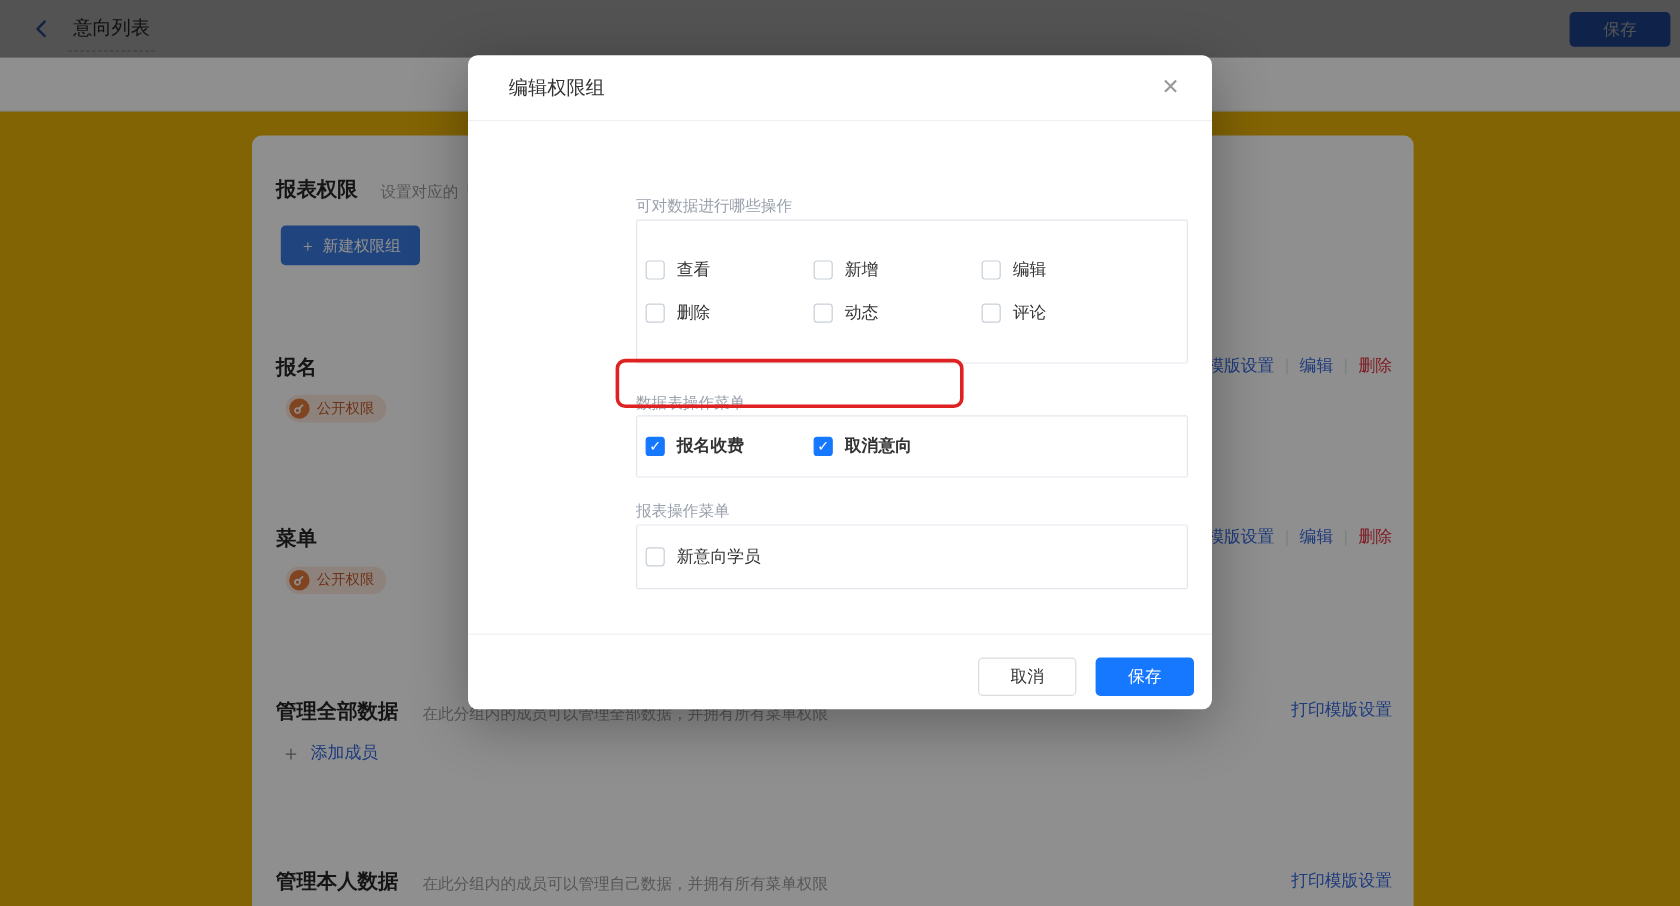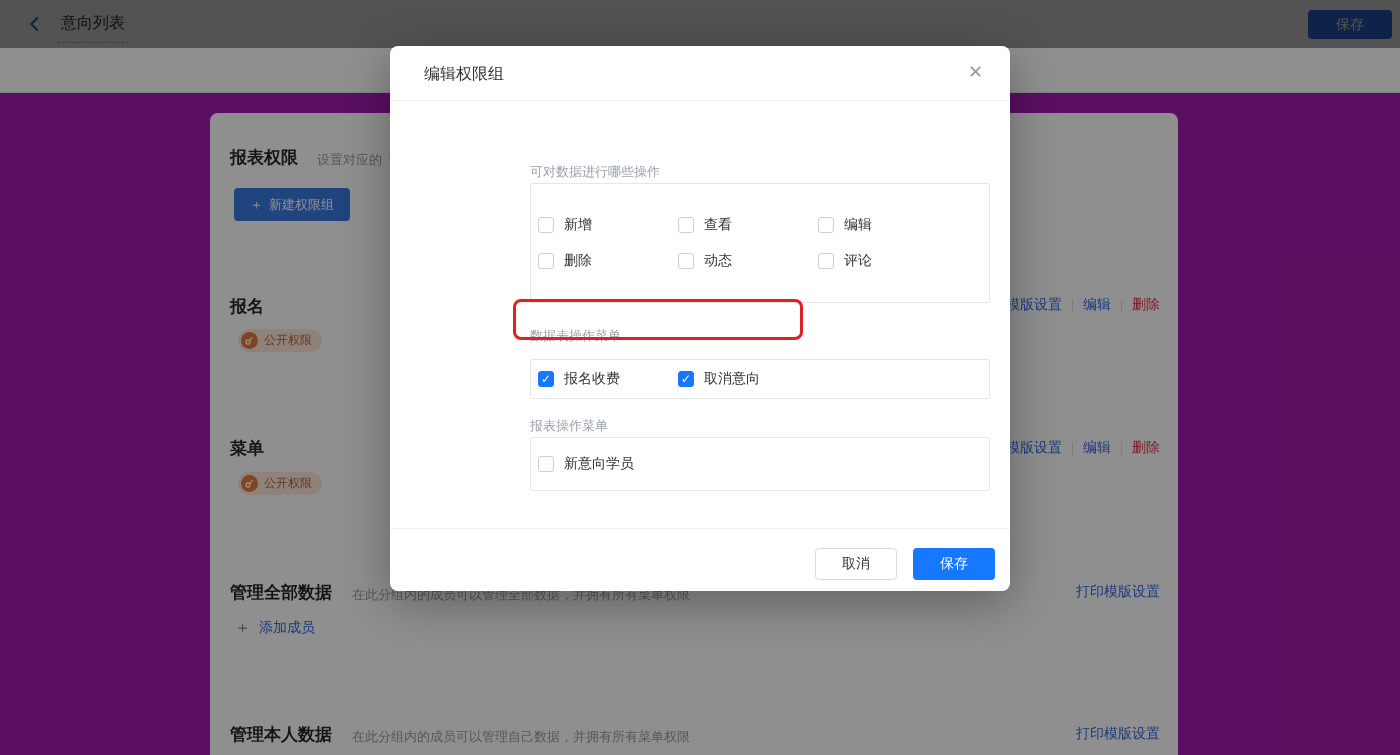--- a/index.html
+++ b/index.html
@@ -14,21 +14,21 @@
               padding:0 4px 8px 4px; border-bottom:1px dashed #b9b9b9; }
   .tb-save { position:absolute; left:1308px; top:10px; width:84px; height:29px;
              background:#2f6ce0; color:#fff; font-size:14px; border:none; border-radius:4px;
              display:flex; align-items:center; justify-content:center; cursor:pointer; }
 
   
   .drawer-header { position:absolute; left:0; top:48px; width:1400px; height:45px;
                    background:#fff; border-bottom:1px solid #e6e8ea; z-index:1; }
   .drawer-close { position:absolute; left:1356px; top:58px; font-size:21px; color:#555;
                   line-height:21px; cursor:pointer; }
-  .drawer-body { position:absolute; left:0; top:93px; width:1400px; height:662px; background:#a21caf; z-index:1; }
+  .drawer-body { position:absolute; left:0; top:93px; width:1400px; height:662px; background:#eab308; z-index:1; }
   .card { position:absolute; left:210px; top:20px; width:968px; height:642px;
           background:#fff; border-radius:8px 8px 0 0; }
 
   .sec-title { position:absolute; font-size:17px; font-weight:bold; color:#262626; }
   .sec-desc  { position:absolute; font-size:13px; color:#9b9b9b; }
   .btn-primary { position:absolute; height:33px; padding:0 16px; background:#3a7be0; color:#fff;
                  font-size:13px; border:none; border-radius:4px; display:flex; align-items:center;
                  gap:6px; cursor:pointer; }
   .badge { position:absolute; height:23px; background:#feeadd; border-radius:12px;
            display:inline-flex; align-items:center; gap:6px; padding:0 10px 0 3px;
@@ -168,46 +168,46 @@
       <span class="m-close">✕</span>
     </div>
 
 
     <div class="m-content">
 
       <div class="m-label" style="left:0; top:62px;">可对数据进行哪些操作</div>
       <div class="m-box grid3" style="top:82px; height:120px;">
         <label class="cb">
           <span class="cb-box"></span>
+          <span class="cb-label">查看</span>
+        </label>
+        <label class="cb">
+          <span class="cb-box"></span>
           <span class="cb-label">新增</span>
         </label>
         <label class="cb">
           <span class="cb-box"></span>
-          <span class="cb-label">查看</span>
-        </label>
-        <label class="cb">
-          <span class="cb-box"></span>
           <span class="cb-label">编辑</span>
         </label>
         <label class="cb">
           <span class="cb-box"></span>
           <span class="cb-label">删除</span>
         </label>
         <label class="cb">
           <span class="cb-box"></span>
           <span class="cb-label">动态</span>
         </label>
         <label class="cb">
           <span class="cb-box"></span>
           <span class="cb-label">评论</span>
         </label>
       </div>
 
       <div class="m-label" style="left:0; top:226px;">数据表操作菜单</div>
-      <div class="m-box grid3" style="top:258px; height:40px;">
+      <div class="m-box grid3" style="top:245px; height:52px;font-weight:bold;">
         <label class="cb">
           <span class="cb-box checked"></span>
           <span class="cb-label">报名收费</span>
         </label>
         <label class="cb">
           <span class="cb-box checked"></span>
           <span class="cb-label">取消意向</span>
         </label>
       </div>
 

